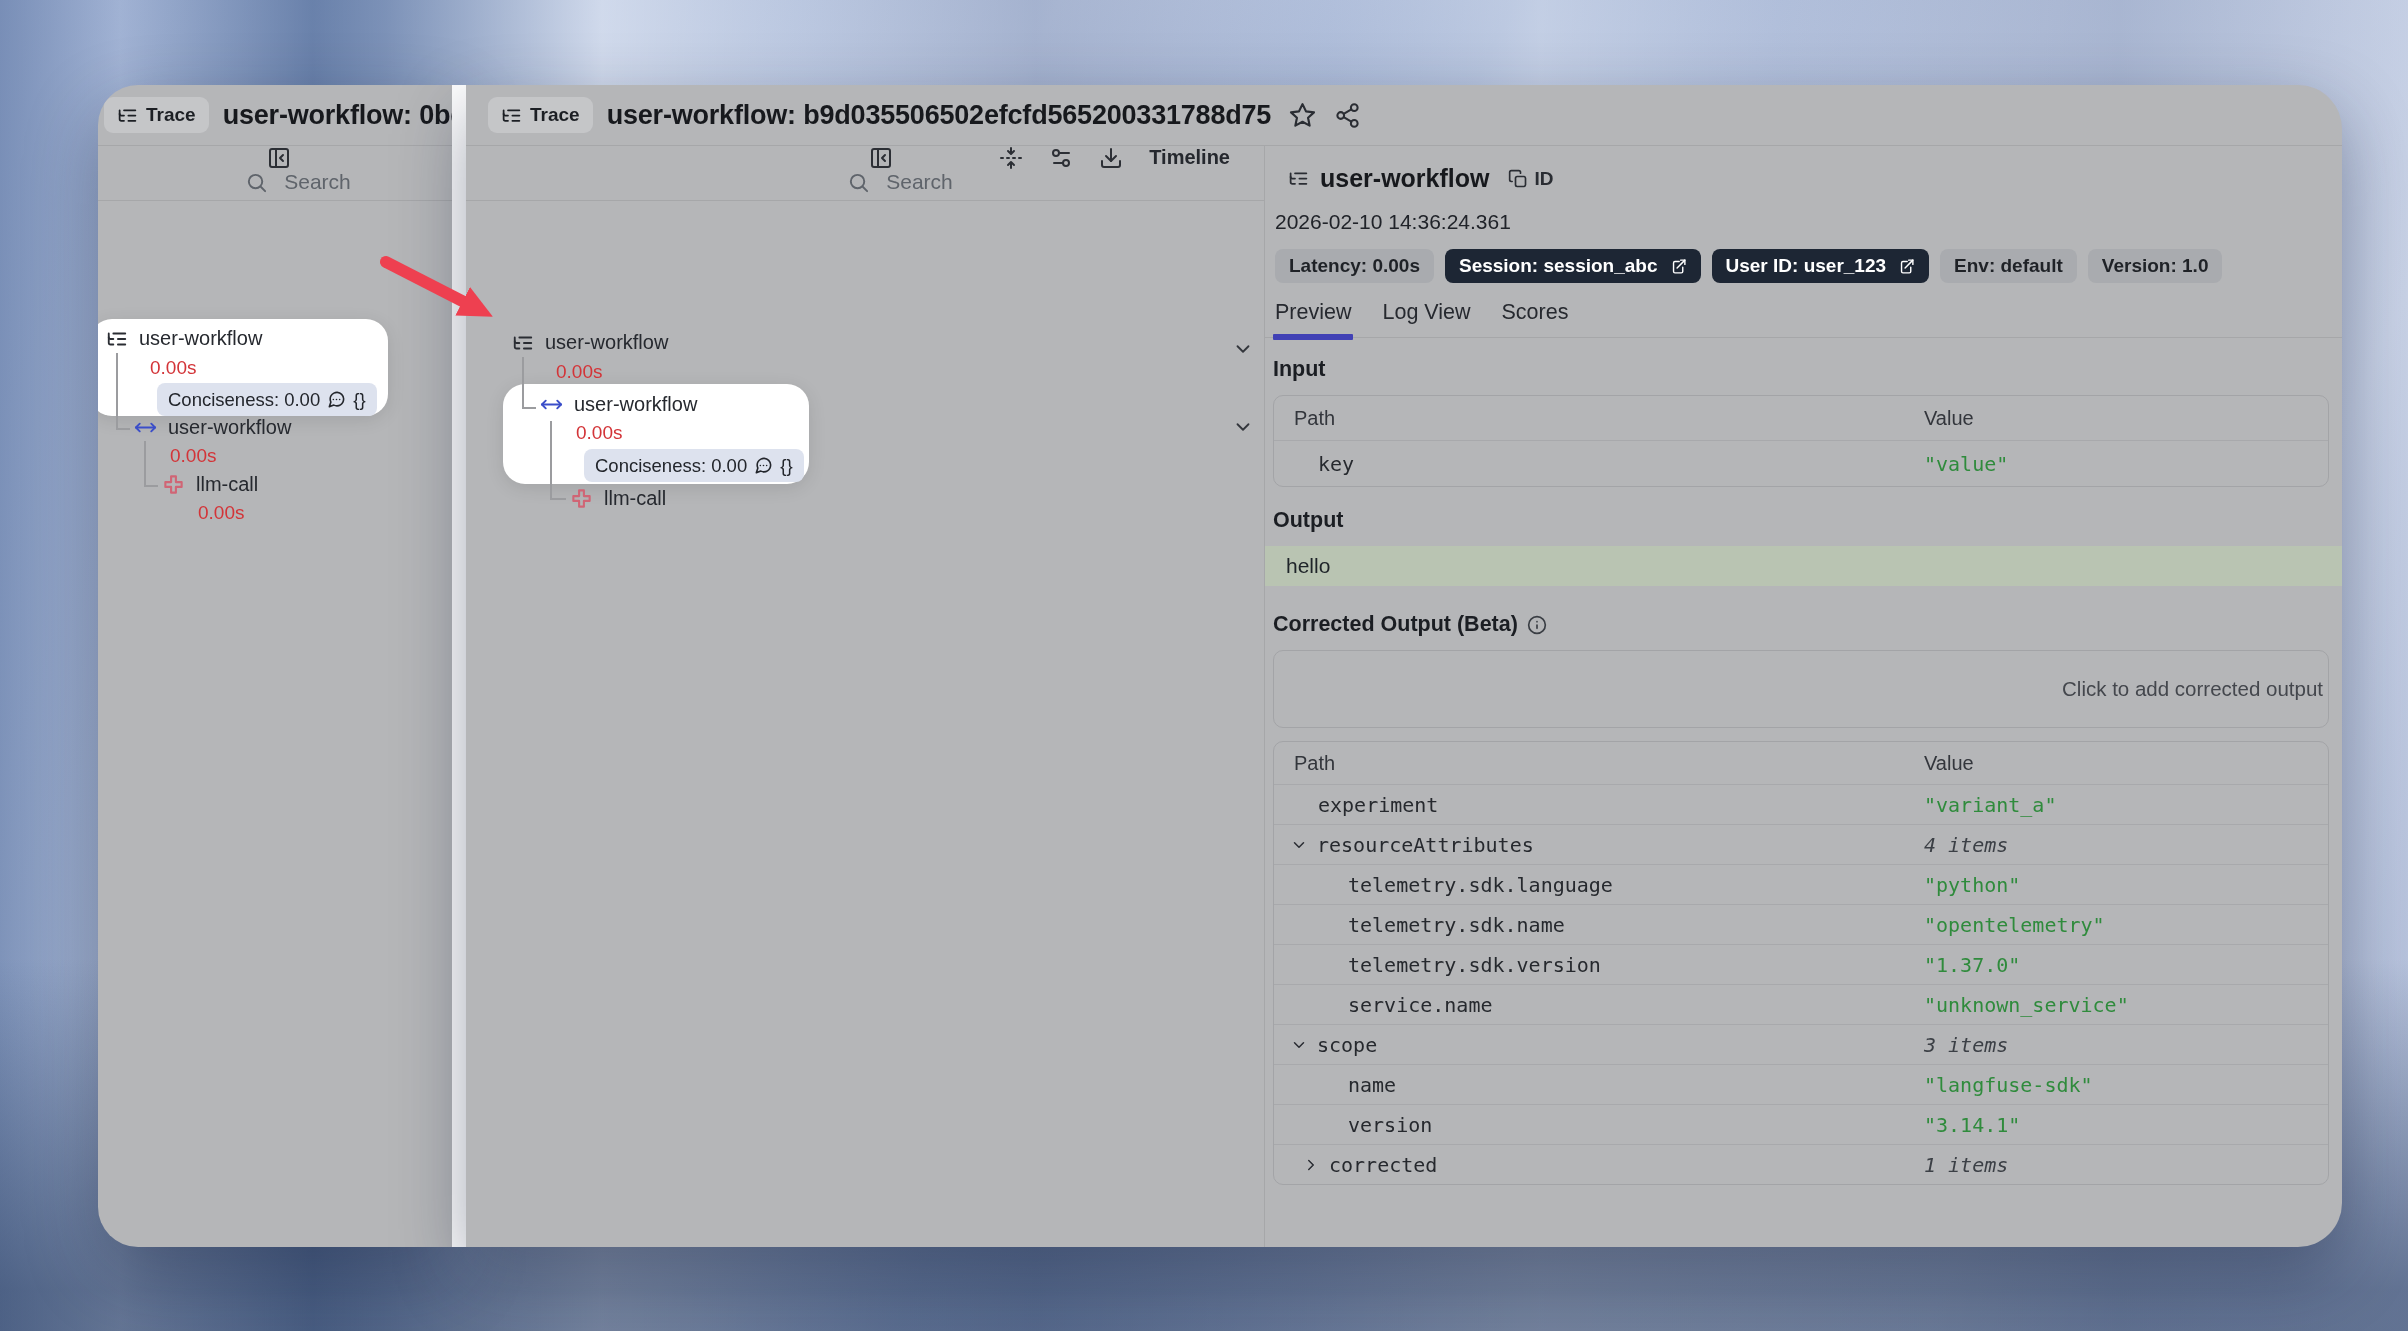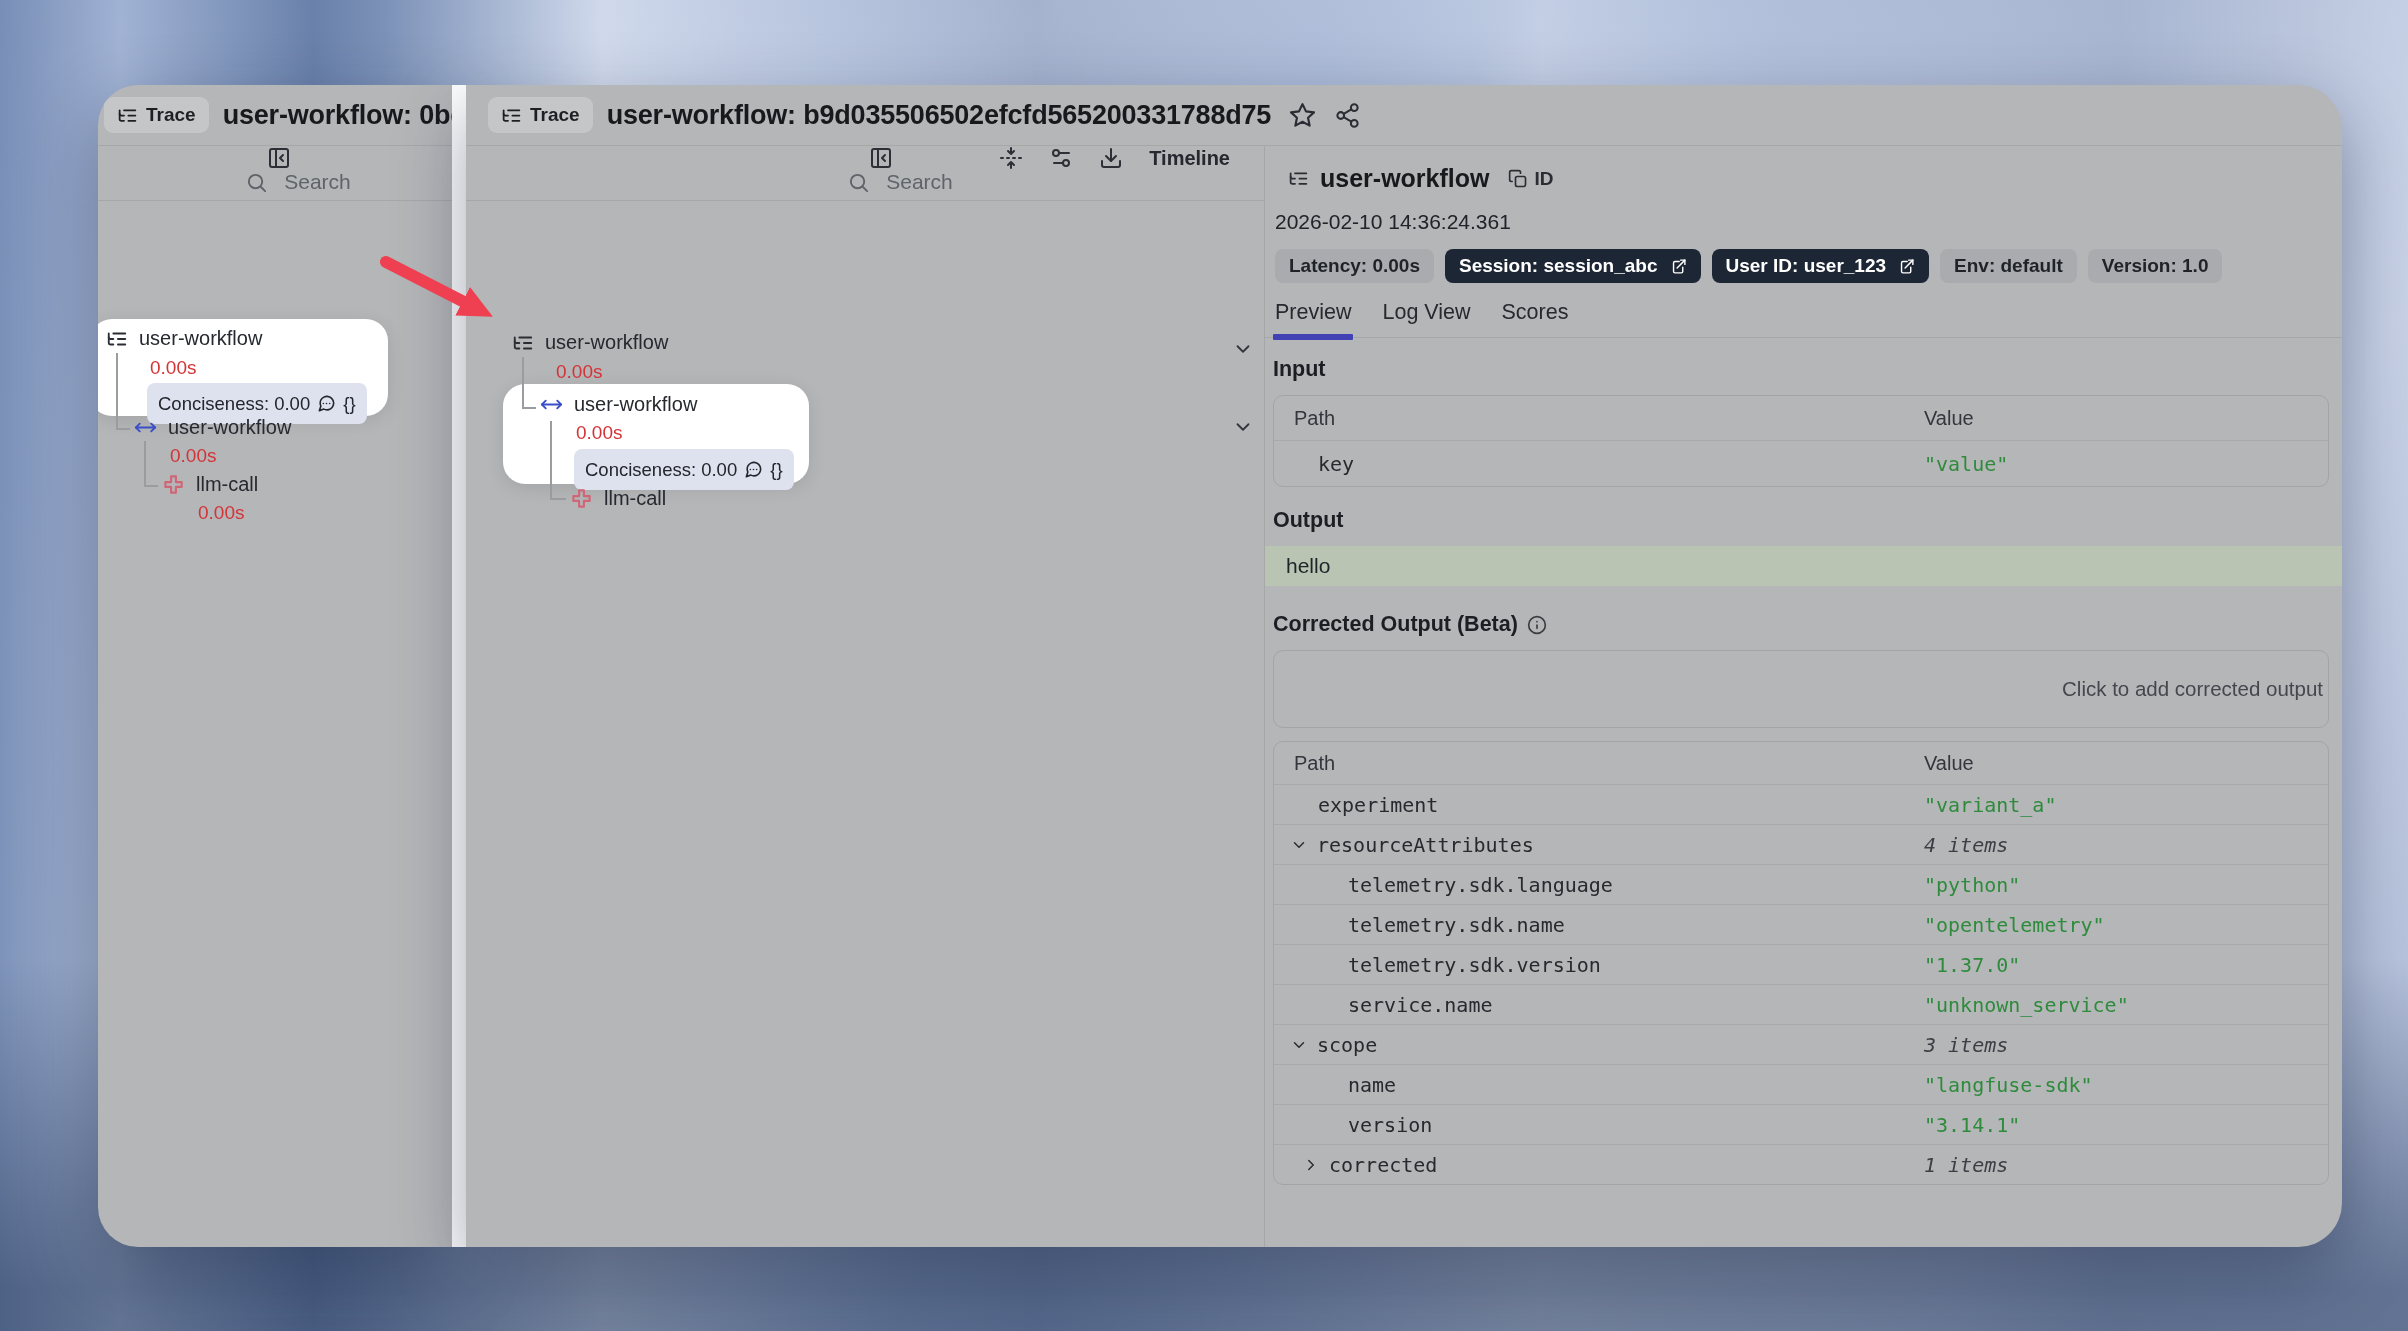--- a/index.html
+++ b/index.html
@@ -37,30 +37,30 @@
   .main-body { display:flex; height:1101px; }
   .tree-panel { width:799px; border-right:1.5px solid #a6a7a9; position:relative; }
   .detail-panel { flex:1; display:flex; flex-direction:column; overflow:hidden; }
 
   
   .toolbar { height:55px; display:flex; align-items:center; border-bottom:1.5px solid #a6a7a9; position:relative;flex-direction:column; }
   .win-left .toolbar { padding-left:8px; }
   .tree-panel .toolbar { padding-left:32px; }
   .searchbox { display:flex; align-items:center; gap:16px; margin-left:38px; color:#5f646b; }
   .searchbox .ph { font-size:21px; color:#5f646b; }
-  .tool-right { position:absolute; right:34px; display:flex; align-items:center; gap:26px; color:#2c2f35; }
+  .tool-right { position:absolute; right:34px; display:flex; align-items:flex-start; gap:26px; color:#2c2f35; }
   .timeline-lbl { font-size:20px; font-weight:600; color:#25282e; }
 
   
   .tree-area { position:relative; height:900px; }
   .spotlight { position:absolute; background:#ffffff; border-radius:22px; box-shadow:0 4px 18px rgba(0,0,0,.10); }
   .tnode { position:absolute; display:flex; align-items:center; gap:11px; z-index:2; }
   .tnode .tlabel { font-size:20px; color:#26292f; }
   .tdur { position:absolute; font-size:19px; color:#d33438; z-index:2; }
-  .score-pill { position:absolute; display:flex; align-items:center; gap:7px; background:#dde2ee; border-radius:8px; height:41px; padding:0 11px; z-index:2; }
+  .score-pill { position:absolute; display:flex; align-items:center; gap:7px; background:#dde2ee; border-radius:8px; height:33px; padding:0 11px; z-index:2;margin-left:10px; }
   .score-pill .sc-txt, .score-pill .sc-types { font-size:18.5px; color:#23262c; }
   .conn { position:absolute; background:#9b9c9f; z-index:1; }
   .tree-chevron { position:absolute; color:#33363c; z-index:2; }
 
   
   .d-head-row { display:flex; align-items:center; margin:18px 0 0 23px; gap:11px; }
   .d-name { font-size:25px; font-weight:700; color:#17191d; }
   .d-id-group { display:flex; align-items:center; gap:6px; margin-left:8px; color:#2a2d33; }
   .d-id { font-size:19px; font-weight:600; }
   .d-time { margin:17px 0 0 10px; font-size:21px; color:#202329; }

